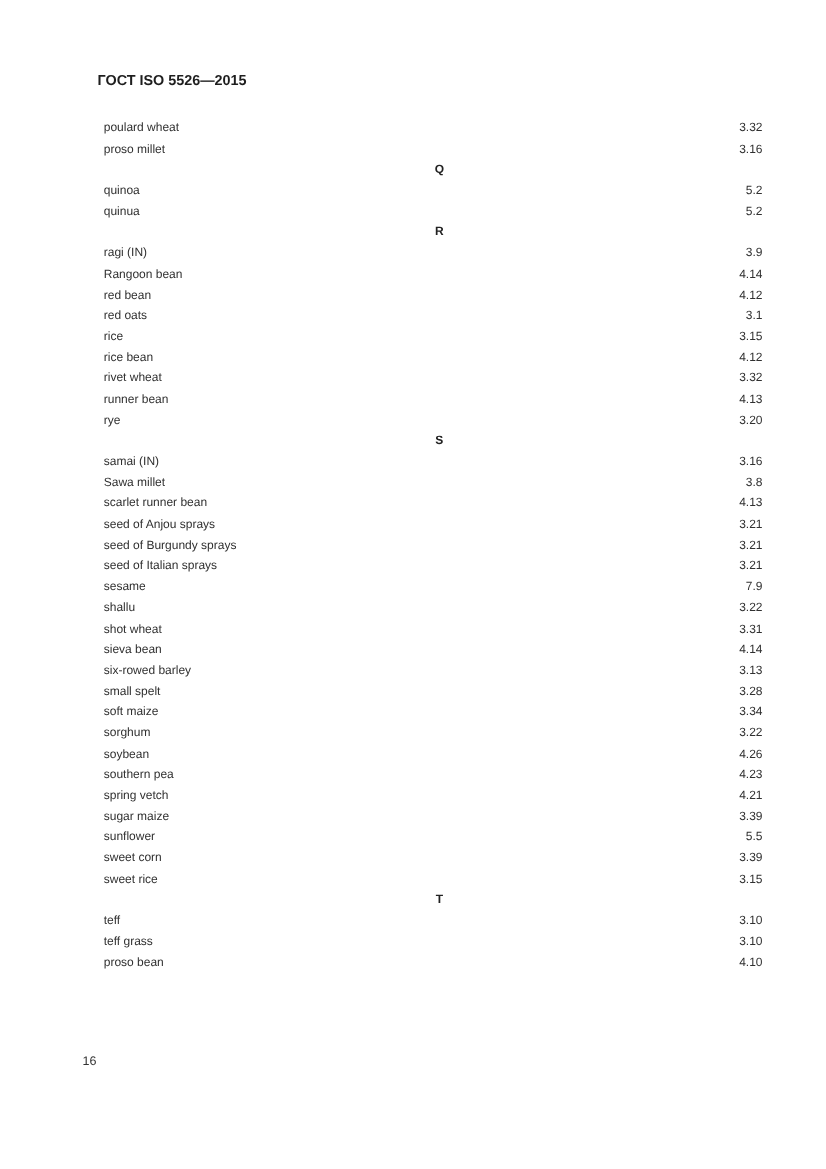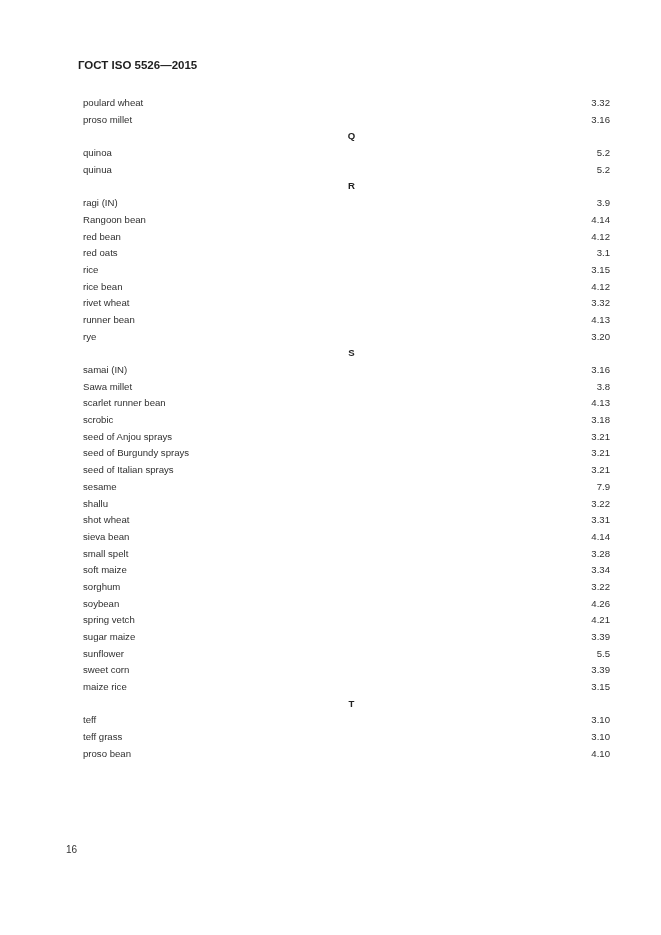--- a/index.html
+++ b/index.html
@@ -98,24 +98,20 @@
     </div>
   <div class="row">
       <span class="term">Sawa millet</span>
       <span class="ref">3.8</span>
     </div>
   <div class="row">
       <span class="term">scarlet runner bean</span>
       <span class="ref">4.13</span>
     </div>
   <div class="row">
-      <span class="term">scrobic</span>
-      <span class="ref">3.18</span>
-    </div>
-  <div class="row">
       <span class="term">seed of Anjou sprays</span>
       <span class="ref">3.21</span>
     </div>
   <div class="row">
       <span class="term">seed of Burgundy sprays</span>
       <span class="ref">3.21</span>
     </div>
   <div class="row">
       <span class="term">seed of Italian sprays</span>
       <span class="ref">3.21</span>
@@ -130,53 +126,61 @@
     </div>
   <div class="row">
       <span class="term">shot wheat</span>
       <span class="ref">3.31</span>
     </div>
   <div class="row">
       <span class="term">sieva bean</span>
       <span class="ref">4.14</span>
     </div>
   <div class="row">
+      <span class="term">six-rowed barley</span>
+      <span class="ref">3.13</span>
+    </div>
+  <div class="row">
       <span class="term">small spelt</span>
       <span class="ref">3.28</span>
     </div>
   <div class="row">
       <span class="term">soft maize</span>
       <span class="ref">3.34</span>
     </div>
   <div class="row">
       <span class="term">sorghum</span>
       <span class="ref">3.22</span>
     </div>
   <div class="row">
       <span class="term">soybean</span>
       <span class="ref">4.26</span>
+    </div>
+  <div class="row">
+      <span class="term">southern pea</span>
+      <span class="ref">4.23</span>
     </div>
   <div class="row">
       <span class="term">spring vetch</span>
       <span class="ref">4.21</span>
     </div>
   <div class="row">
       <span class="term">sugar maize</span>
       <span class="ref">3.39</span>
     </div>
   <div class="row">
       <span class="term">sunflower</span>
       <span class="ref">5.5</span>
     </div>
   <div class="row">
       <span class="term">sweet corn</span>
       <span class="ref">3.39</span>
     </div>
   <div class="row">
-      <span class="term">maize rice</span>
+      <span class="term">sweet rice</span>
       <span class="ref">3.15</span>
     </div>
 
   <div class="letter">T</div>
   <div class="row">
       <span class="term">teff</span>
       <span class="ref">3.10</span>
     </div>
   <div class="row">
       <span class="term">teff grass</span>

